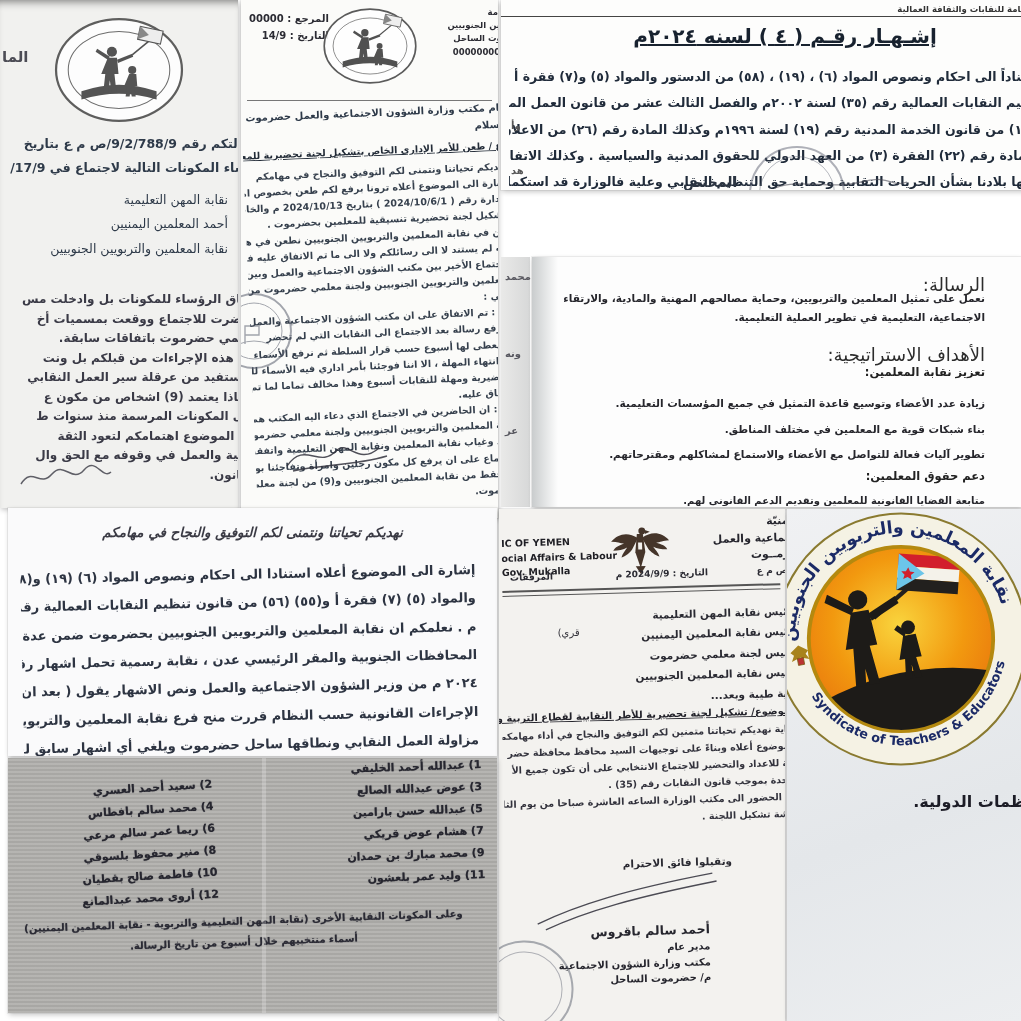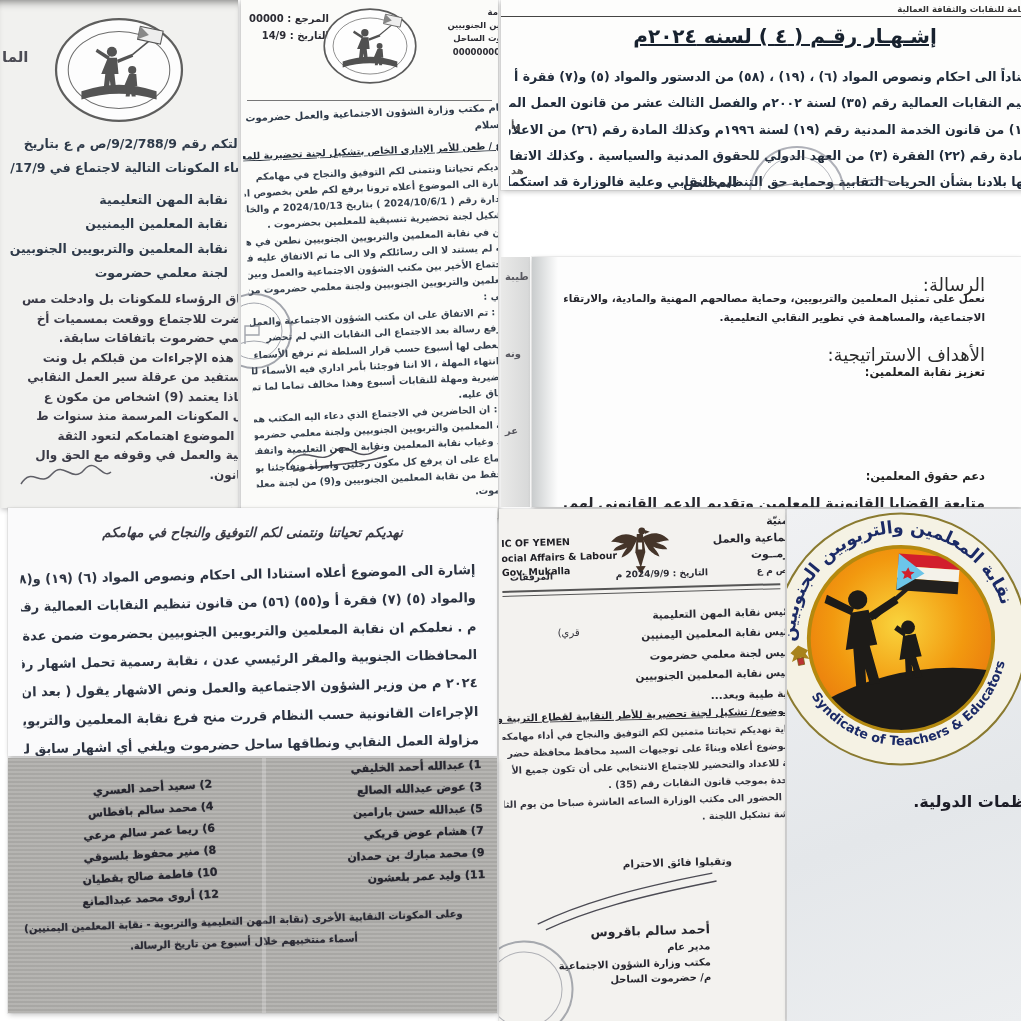--- a/index.html
+++ b/index.html
@@ -9,21 +9,21 @@
   .rtl{direction:rtl;text-align:right;}
   .ln{margin:0;white-space:nowrap;overflow:hidden;}
   svg{display:block;}
 
   
   .doc-a{left:0;top:0;width:238px;height:508px;background:#f1f1ef;
          box-shadow:inset 0 8px 10px -7px rgba(0,0,0,.55),1px 2px 5px rgba(0,0,0,.22);}
   .a-frag{position:absolute;left:2px;top:48px;font-size:15px;font-weight:bold;color:#4c4c55;}
   .a-logo{position:absolute;left:50%;transform:translateX(-50%);top:16px;width:132px;height:108px;opacity:.88;}
   .a-notice{position:absolute;top:132px;left:0;right:-24px;font-size:12.5px;font-weight:bold;color:#2e3a49;line-height:1.95;}
-  .a-unions{position:absolute;top:188px;right:10px;left:0;font-size:12.5px;font-weight:bold;color:#2e3a49;line-height:1.95;}
+  .a-unions{position:absolute;top:188px;right:10px;left:0;font-size:12.5px;font-weight:normal;color:#2e3a49;line-height:1.95;}
   .a-body{position:absolute;top:290px;left:0;right:-20px;font-size:12px;font-weight:bold;color:#3a3a46;line-height:1.63;}
   .a-sign{position:absolute;left:18px;bottom:14px;width:96px;height:34px;opacity:.8;}
 
   
   .doc-b{left:241px;top:0;width:257px;height:518px;background:#fbfbf9;}
   .b-ref{position:absolute;left:8px;top:10px;font-size:10px;font-weight:bold;color:#2b2b33;line-height:1.7;}
   .b-right{position:absolute;right:-14px;top:6px;font-size:8.5px;font-weight:bold;color:#2b2b33;line-height:1.55;}
   .b-logo{position:absolute;left:50%;transform:translateX(-50%);top:6px;width:96px;height:80px;opacity:.9;}
   .b-rule{position:absolute;left:6px;right:6px;top:100px;border-top:1px solid #777;}
   .b-body{position:absolute;left:0;right:-8px;top:106px;transform:rotate(-2.4deg);transform-origin:60% 0;}
@@ -52,21 +52,21 @@
   .strip{position:absolute;left:501px;top:257px;width:29px;height:250px;background:linear-gradient(90deg,#e9e9e8,#d7d8d8);}
   .strip p{margin:0 0 52px 0;padding:14px 0 0 4px;font-size:10px;font-weight:bold;color:#57575f;}
 
   
   .doc-d{left:532px;top:257px;width:489px;height:250px;background:#fdfdfd;}
   .doc-d::before{content:"";position:absolute;left:0;top:0;bottom:0;width:26px;background:linear-gradient(90deg,#c9cccd,rgba(255,255,255,0));}
   .d-h{position:absolute;right:36px;font-size:18px;color:#2c2c2c;font-weight:500;}
   .d-mission{position:absolute;top:32px;right:36px;left:30px;font-size:10.5px;font-weight:bold;color:#26262c;line-height:1.8;}
   .d-sub{position:absolute;right:36px;font-size:11.5px;font-weight:bold;color:#222;}
   .d-goals1{position:absolute;top:134px;right:36px;left:20px;font-size:10.5px;font-weight:bold;color:#26262c;line-height:2.45;}
-  .d-goals2{position:absolute;top:238px;right:36px;left:20px;font-size:14px;font-weight:bold;color:#26262c;}
+  .d-goals2{position:absolute;top:238px;right:36px;left:20px;font-size:10px;font-weight:bold;color:#26262c;}
 
   
   .doc-e{left:8px;top:508px;width:489px;height:248px;background:#fafafb;}
   .e-greet{position:absolute;top:16px;left:0;right:0;text-align:center;font-size:13.5px;font-style:italic;font-weight:600;color:#3a3a44;}
   .e-body{position:absolute;top:48px;right:22px;left:12px;font-size:13px;font-weight:600;color:#2d3442;line-height:2.18;transform:rotate(-1.2deg);transform-origin:right top;}
 
   
   .doc-f{left:499px;top:509px;width:286px;height:512px;background:#f3f2ef;}
   .f-rot{position:absolute;inset:0;transform:rotate(-1.6deg);transform-origin:50% 20%;}
   .f-en{position:absolute;left:4px;top:24px;font-size:9.5px;font-weight:bold;color:#1e1e24;line-height:1.55;}
@@ -135,23 +135,22 @@
       <svg viewBox="0 0 130 106" width="132" height="108">
           <use href="#bwlogo"></use>
         </svg>
     </div>
     <div class="a-notice rtl">
         <p class="ln">رسالتكم رقم 9/2/788/9/ص م ع بتاريخ</p>
         <p class="ln">رؤساء المكونات التالية لاجتماع في 17/9/</p>
       </div>
     <div class="a-unions rtl">
         <p class="ln">نقابة المهن التعليمية</p>
-        <p class="ln">نقابة المعلمين اليمنيين</p>
+        <p class="ln">أحمد المعلمين اليمنيين</p>
         <p class="ln">نقابة المعلمين والتربويين الجنوبيين</p>
-        <p class="ln">لجنة معلمي حضرموت</p>
       </div>
     <div class="a-body rtl">
         <p class="ln">اتفاق الرؤساء للمكونات بل وادخلت مس</p>
         <p class="ln">وحضرت للاجتماع ووقعت بمسميات أخ</p>
         <p class="ln">معلمي حضرموت باتفاقات سابقة.</p>
         <p class="ln">في هذه الإجراءات من قبلكم بل ونت</p>
         <p class="ln">المستفيد من عرقلة سير العمل النقابي</p>
         <p class="ln">ولماذا يعتمد (9) اشخاص من مكون ع</p>
         <p class="ln">على المكونات المرسمة منذ سنوات ط</p>
         <p class="ln">هذا الموضوع اهتمامكم لتعود الثقة</p>
@@ -238,33 +237,38 @@
         <p>س</p>
       </div>
     <span class="c-label">المختص</span>
     <svg class="c-sign" viewBox="0 0 140 16">
       <path d="M4 12 C30 2 60 14 90 6 S120 12 136 6" fill="none" stroke="#4a4a55" stroke-width="1.3"></path>
     </svg>
     <div class="c-stamp"></div>
   </section>
 
   <div class="strip">
-      <p>طيبة</p>
+      <p>محمد</p>
       <p>ونه</p>
       <p>عر</p>
     </div>
 
   <section class="doc doc-d">
     <h2 class="d-h rtl" style="top:2px;">الرسالة:</h2>
     <div class="d-mission rtl">
         <p class="ln">نعمل على تمثيل المعلمين والتربويين، وحماية مصالحهم المهنية والمادية، والارتقاء بمكانتهم</p>
-        <p class="ln">الاجتماعية، والمساهمة في تطوير النقابي التعليمية.</p>
+        <p class="ln">الاجتماعية، التعليمية في تطوير العملية التعليمية.</p>
       </div>
     <h2 class="d-h rtl" style="top:72px;">الأهداف الاستراتيجية:</h2>
     <h3 class="d-sub rtl" style="top:108px;margin:0;">تعزيز نقابة المعلمين:</h3>
+    <div class="d-goals1 rtl">
+        <p class="ln">زيادة عدد الأعضاء وتوسيع قاعدة التمثيل في جميع المؤسسات التعليمية.</p>
+        <p class="ln">بناء شبكات قوية مع المعلمين في مختلف المناطق.</p>
+        <p class="ln">تطوير آليات فعالة للتواصل مع الأعضاء والاستماع لمشاكلهم ومقترحاتهم.</p>
+      </div>
     <h3 class="d-sub rtl" style="top:212px;margin:0;">دعم حقوق المعلمين:</h3>
     <div class="d-goals2 rtl">
         <p class="ln">متابعة القضايا القانونية للمعلمين وتقديم الدعم القانوني لهم.</p>
       </div>
   </section>
 
   <section class="doc doc-e">
     <div class="e-greet">نهديكم تحياتنا ونتمنى لكم التوفيق والنجاح في مهامكم</div>
     <div class="e-body rtl">
         <p class="ln">إشارة الى الموضوع أعلاه استنادا الى احكام ونصوص المواد (٦) (١٩) و(٥٨) من الدستور</p>

